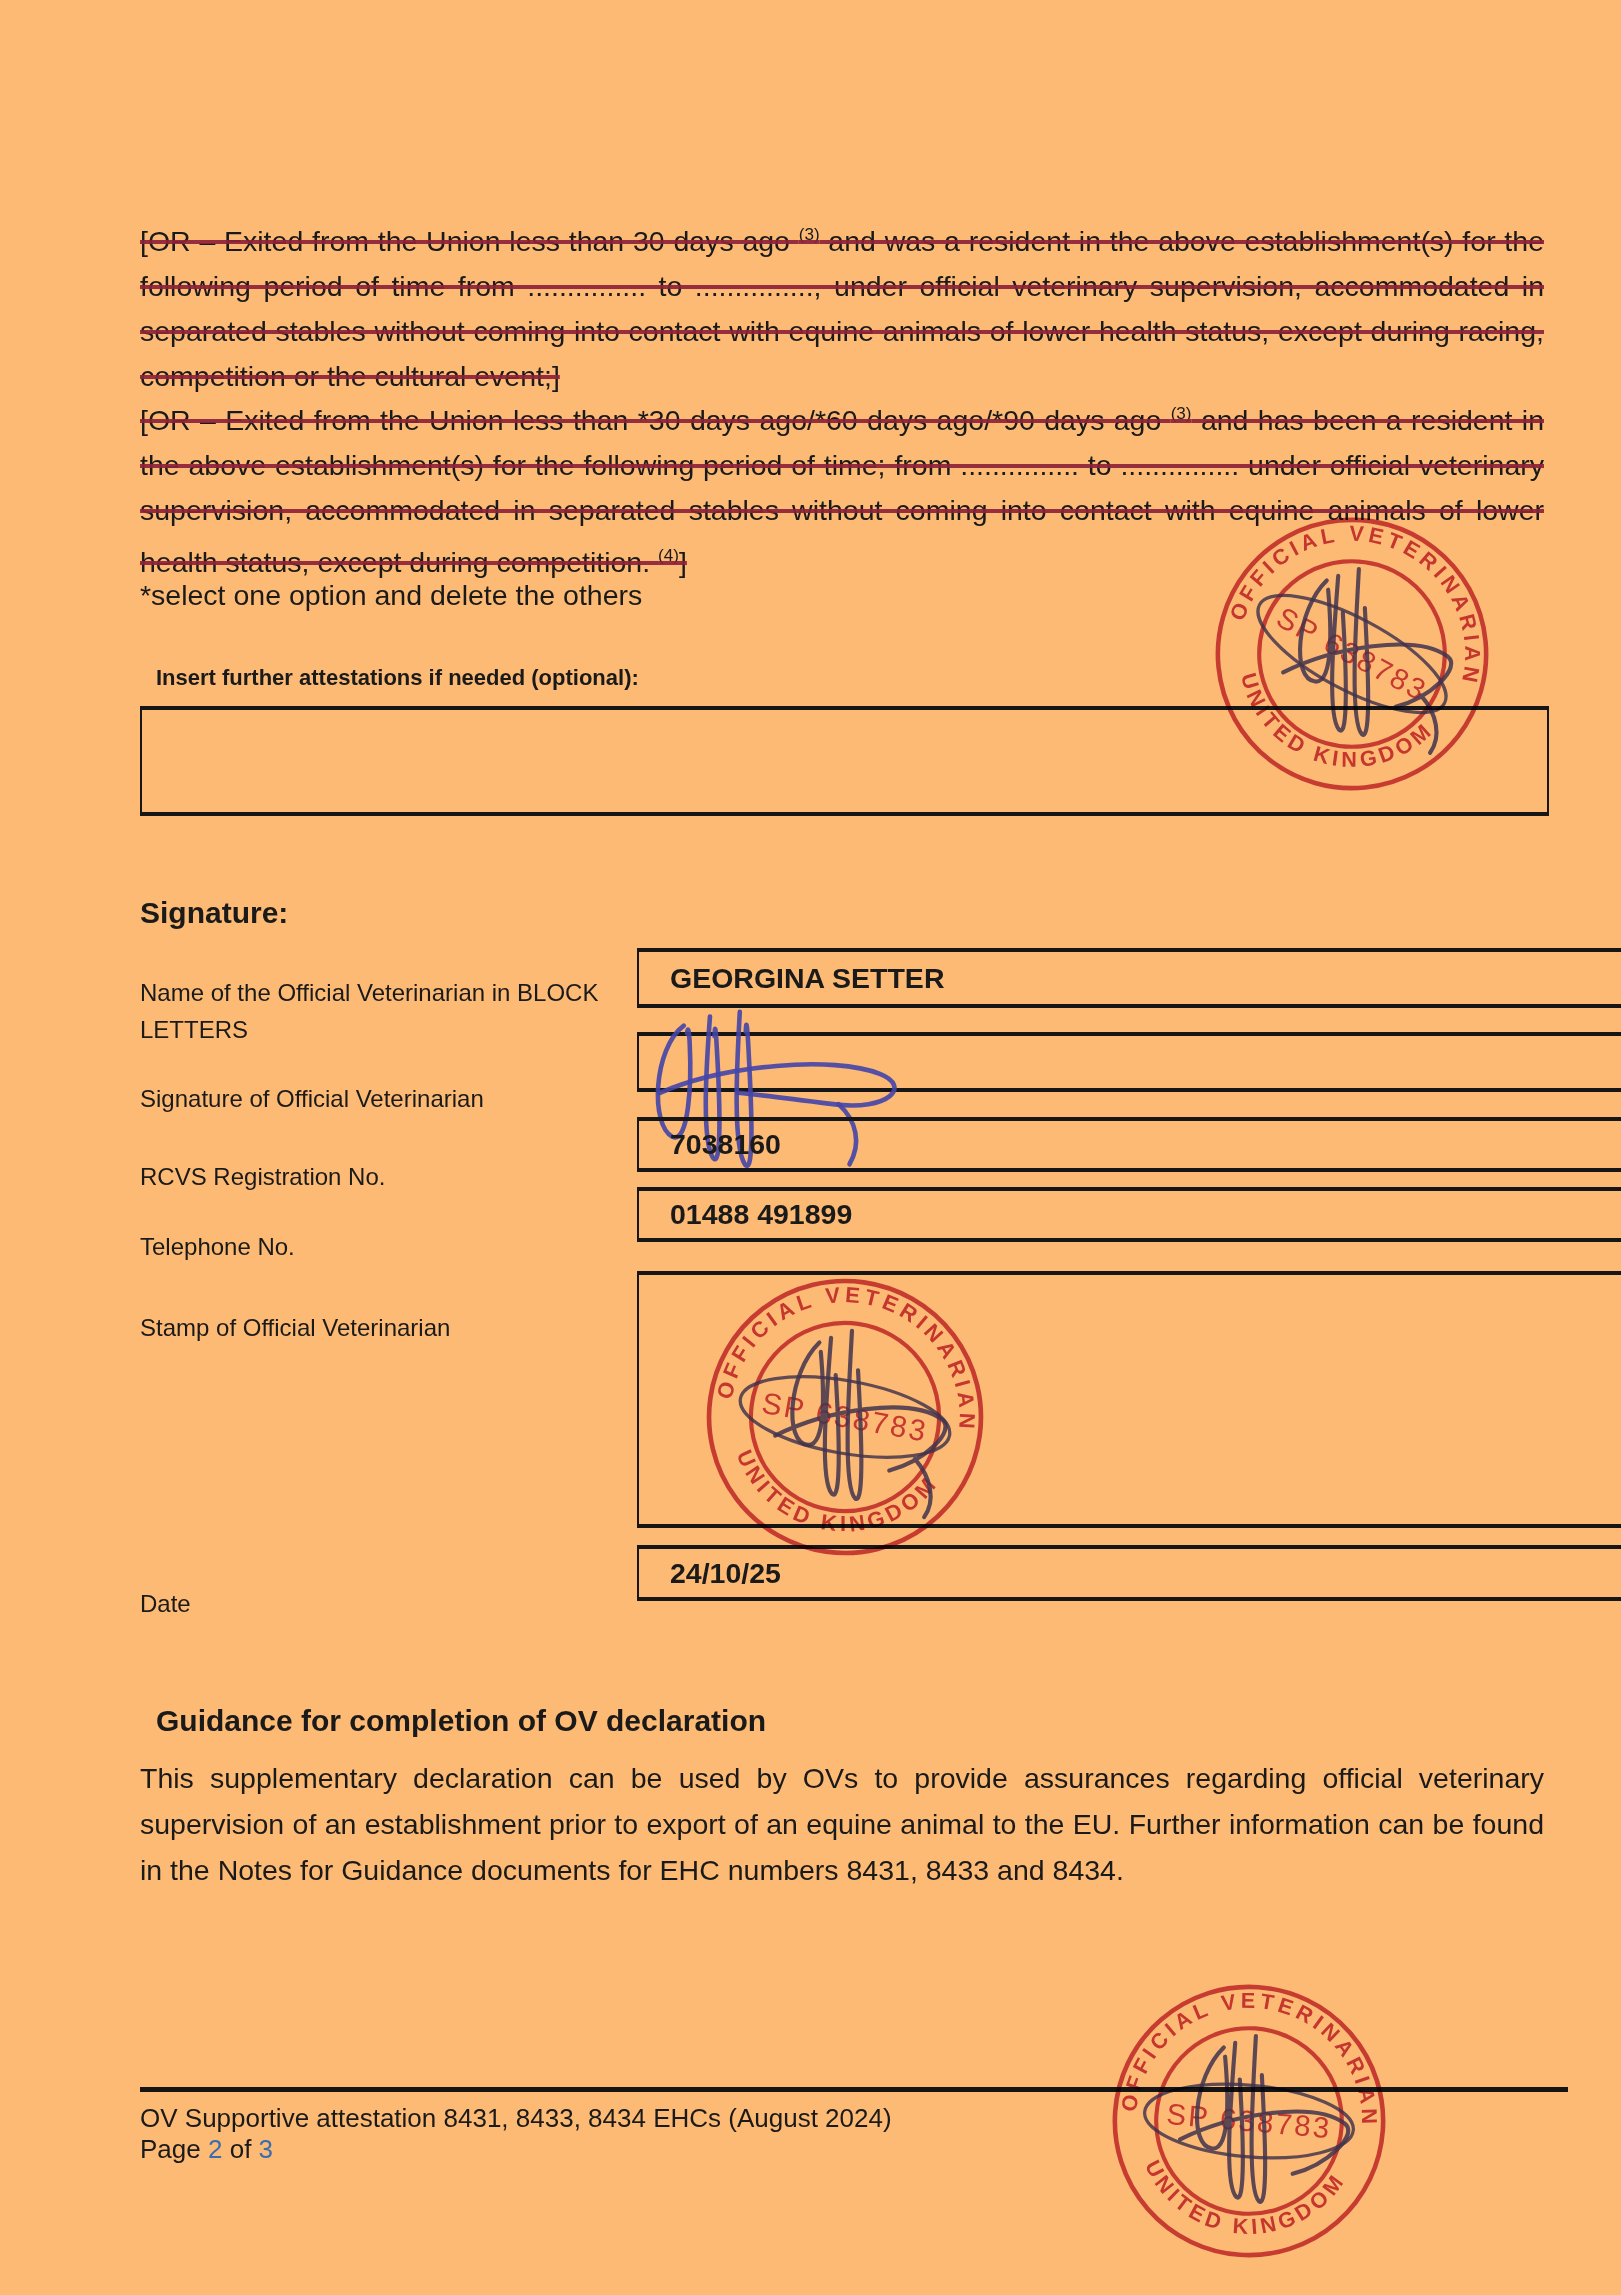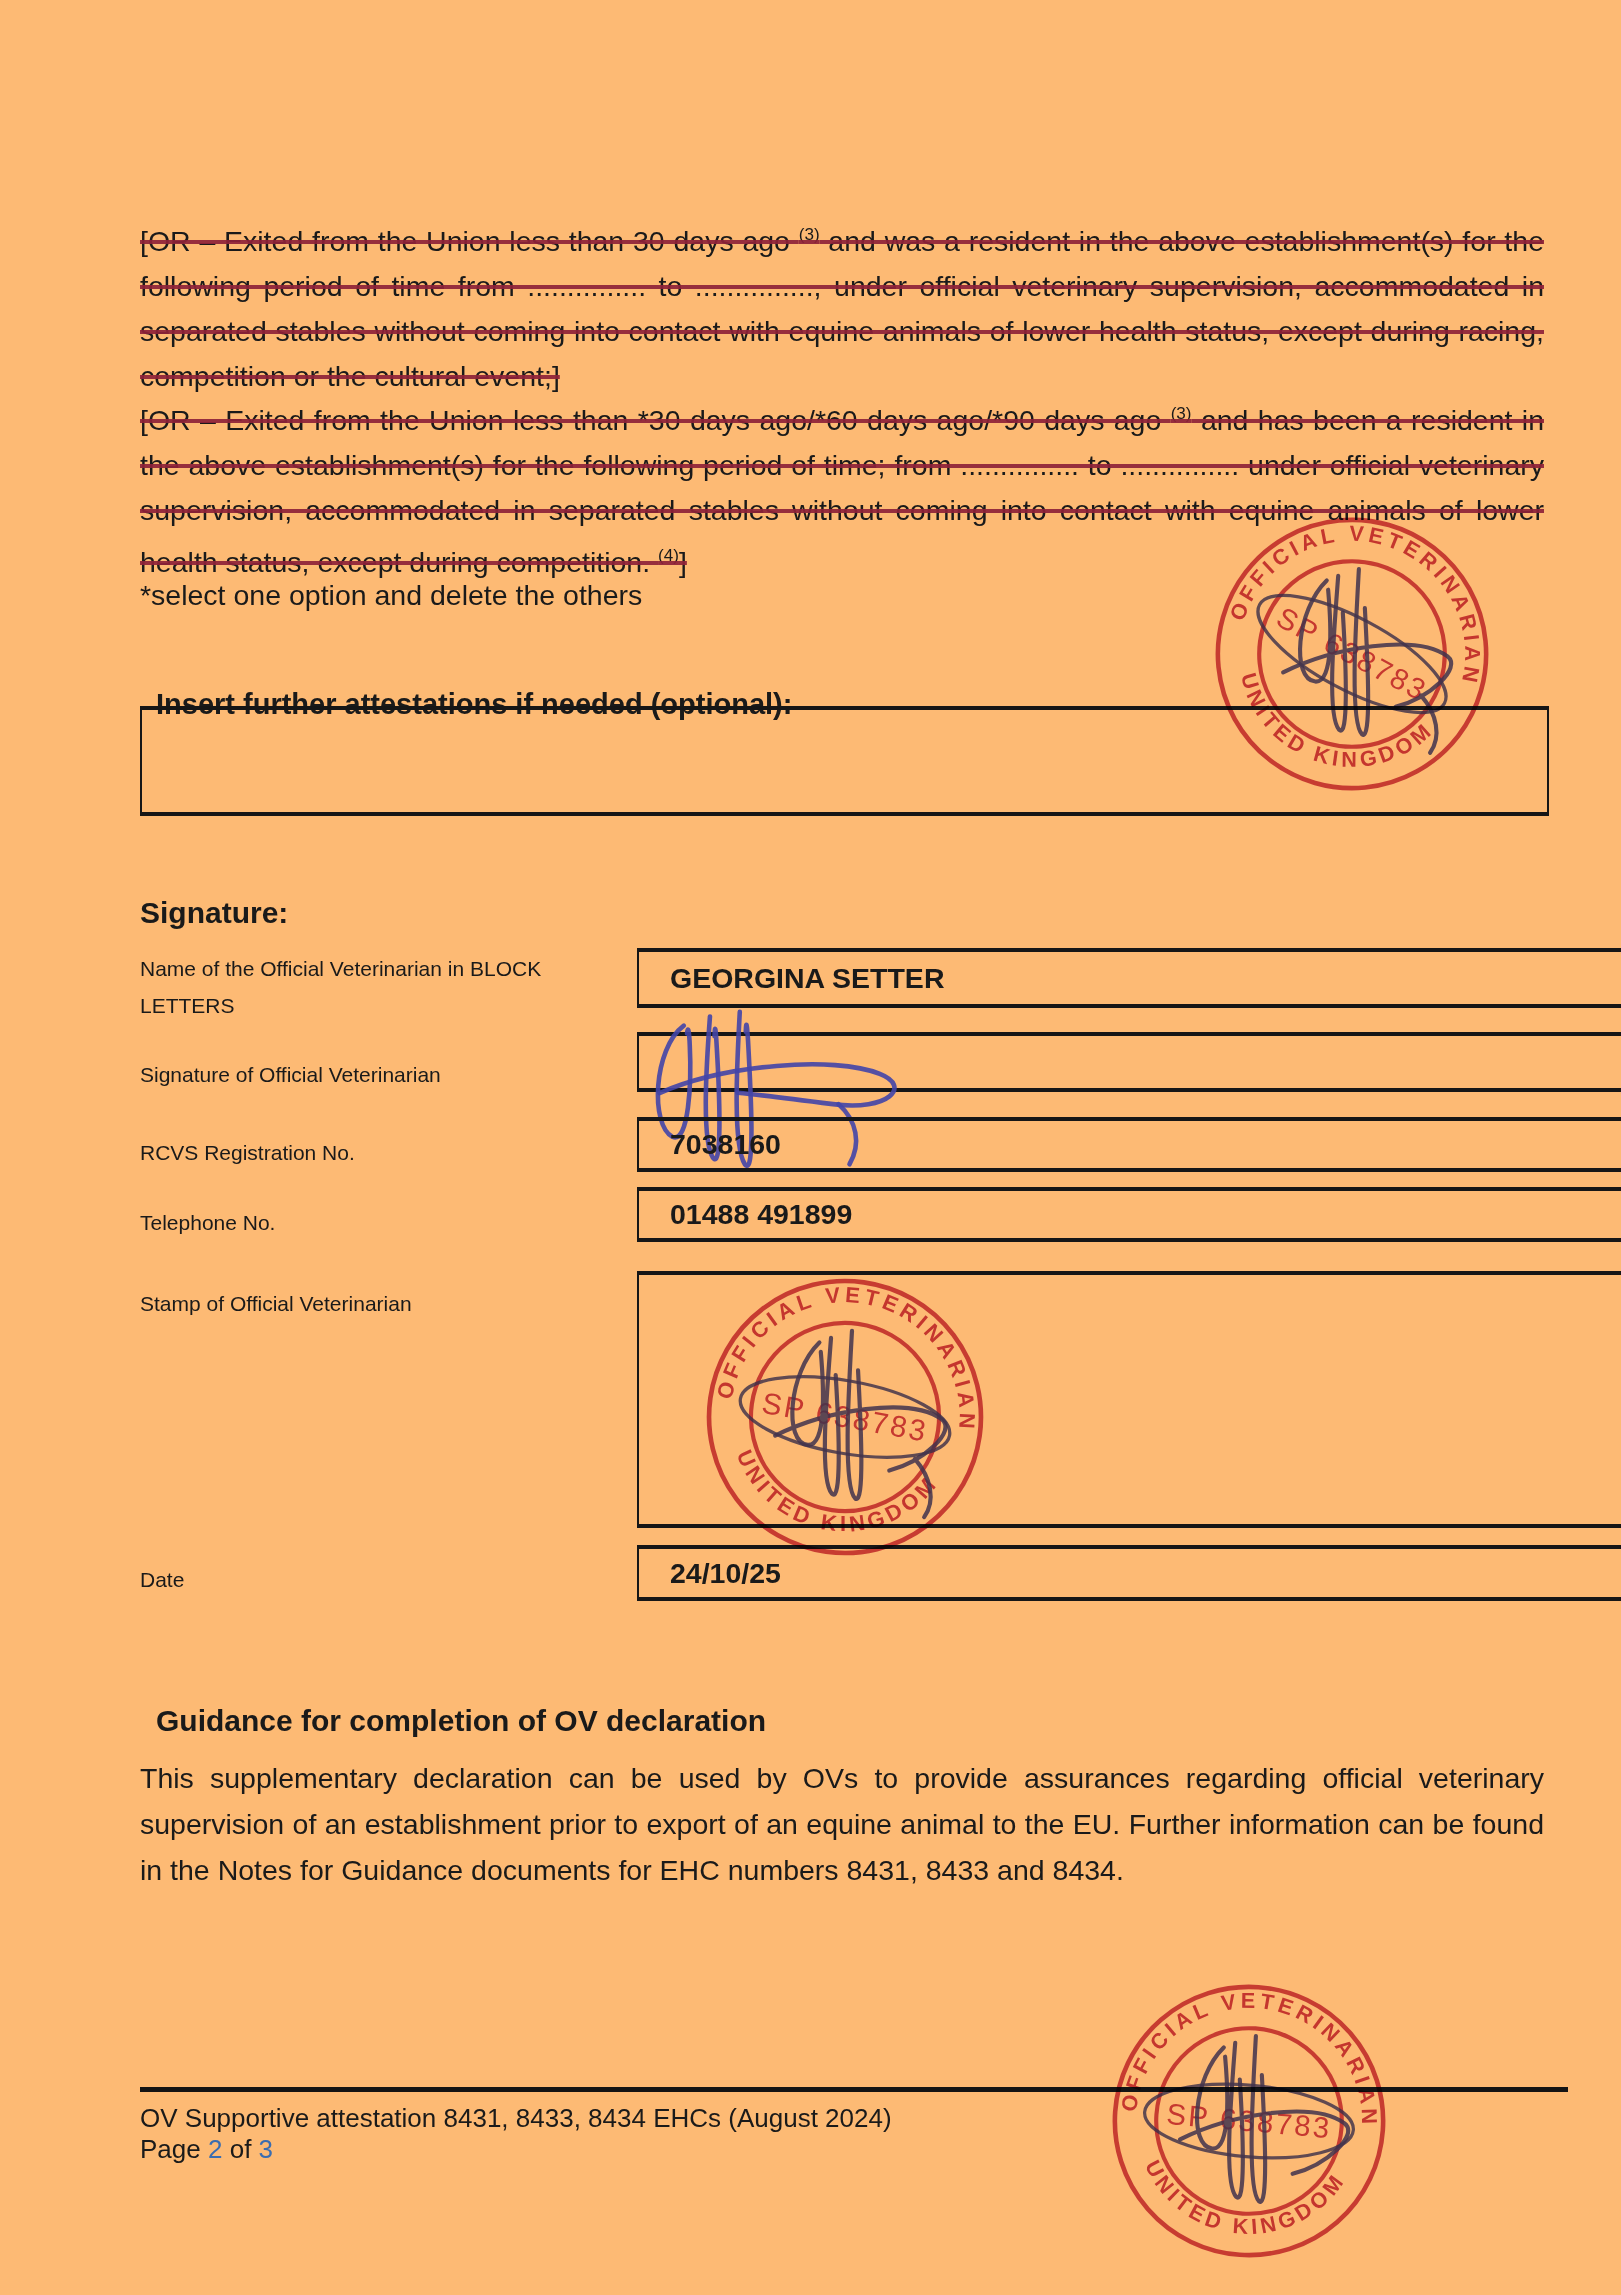--- a/index.html
+++ b/index.html
@@ -10,30 +10,30 @@
   .struck {
     position:absolute; left:140px; width:1404px;
     font-size:28.5px; line-height:45px; text-align:justify;
     text-decoration:line-through; text-decoration-color:rgba(142,34,56,.92);
     text-decoration-thickness:3.7px;
   }
   .struck sup { font-size:0.6em; vertical-align:super; }
 
   .note { position:absolute; left:140px; top:579px; font-size:28.5px; }
 
-  .attest-heading { position:absolute; left:156px; top:665px; font-size:29px; font-weight:bold;margin-top:23px; }
+  .attest-heading { position:absolute; left:156px; top:665px; font-size:22px; font-weight:bold; }
   .attest-box {
     position:absolute; left:140px; top:706px; width:1409px; height:110px;
     border:2.3px solid #161616; border-top-width:4.1px; border-bottom-width:4.1px;
     background:transparent;
   }
 
   .sig-heading { position:absolute; left:140px; top:896px; font-size:30px; font-weight:bold;text-align:center; }
 
-  .field-label { position:absolute; left:140px; width:487px; font-size:21px; line-height:37px; }
+  .field-label { position:absolute; left:140px; width:487px; font-size:24px; line-height:37px;margin-top:24px; }
   .field-box {
     position:absolute; left:637px; width:1092px;
     border:2.3px solid #161616; border-top-width:4.1px; border-bottom-width:4.1px;
     display:flex; align-items:center; padding-left:31px;
   }
   .field-value { font-size:28.5px; font-weight:bold; }
 
   .g-heading { position:absolute; left:156px; top:1704px; font-size:30px; font-weight:bold; }
   .g-para { position:absolute; left:140px; width:1404px; font-size:28.5px; line-height:46px; text-align:justify; }
   .doc-link { color:#3c6cb4; text-decoration:underline; text-decoration-thickness:2.3px; cursor:pointer; }

